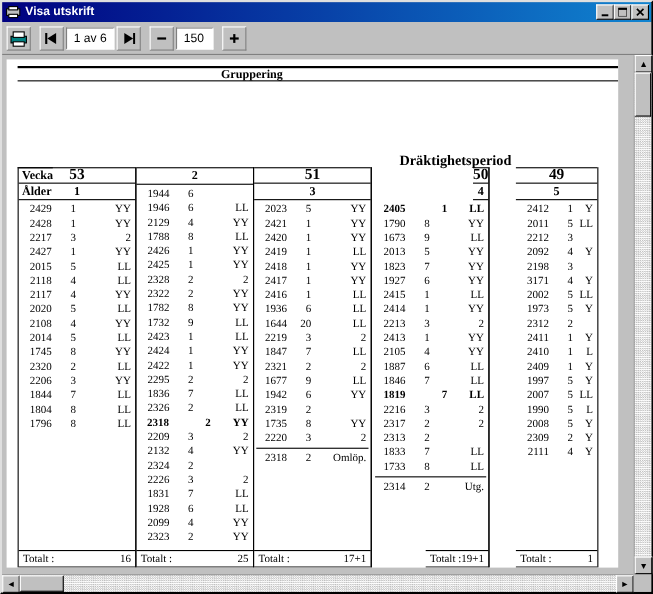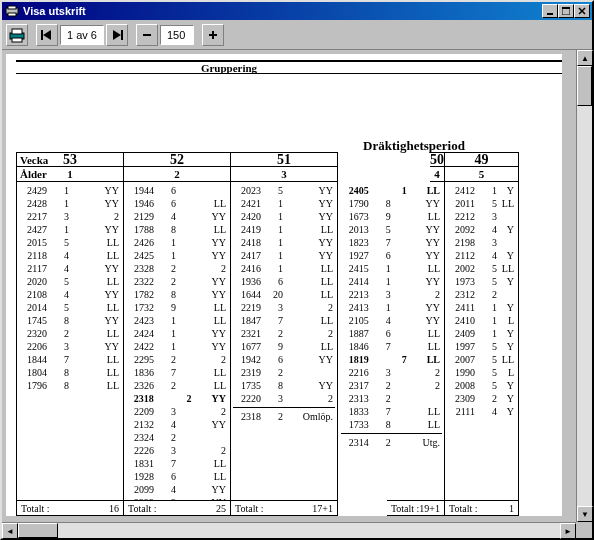--- a/index.html
+++ b/index.html
@@ -214,21 +214,20 @@
                     <span class="c3">LL</span>
                   </div>
                 </div>
                 <div class="col-foot">
                   <span class="fl">Totalt :</span>
                   <span class="fv">16</span>
                 </div>
               </div>
               <div class="col" style="width: 108px;">
                 <div class="col-head">
-                  <div class="wk">52</div>
                   <div class="ag">2</div>
                 </div>
                 <div class="col-body">
                   <div class="row">
                     <span class="c1">1944</span>
                     <span class="c2">6</span>
                     <span class="c3"></span>
                   </div>
                   <div class="row">
                     <span class="c1">1946</span>
@@ -565,21 +564,21 @@
                     <span class="c1">2314</span>
                     <span class="c2">2</span>
                     <span class="c3">Utg.</span>
                   </div>
                 </div>
                 <div class="col-foot">
                   <span class="fl">Totalt :</span>
                   <span class="fv">19+1</span>
                 </div>
               </div>
-              <div class="col" style="width: 75px;">
+              <div class="col" style="width: 100px; padding-left: 24px;">
                 <div class="col-head">
                   <div class="wk">49</div>
                   <div class="ag">5</div>
                 </div>
                 <div class="col-body">
                   <div class="row">
                     <span class="c1">2412</span>
                     <span class="c2">1</span>
                     <span class="c3">Y</span>
                   </div>
@@ -597,21 +596,21 @@
                     <span class="c1">2092</span>
                     <span class="c2">4</span>
                     <span class="c3">Y</span>
                   </div>
                   <div class="row">
                     <span class="c1">2198</span>
                     <span class="c2">3</span>
                     <span class="c3"></span>
                   </div>
                   <div class="row">
-                    <span class="c1">2112</span>
+                    <span class="c1">3171</span>
                     <span class="c2">4</span>
                     <span class="c3">Y</span>
                   </div>
                   <div class="row">
                     <span class="c1">2002</span>
                     <span class="c2">5</span>
                     <span class="c3">LL</span>
                   </div>
                   <div class="row">
                     <span class="c1">1973</span>

